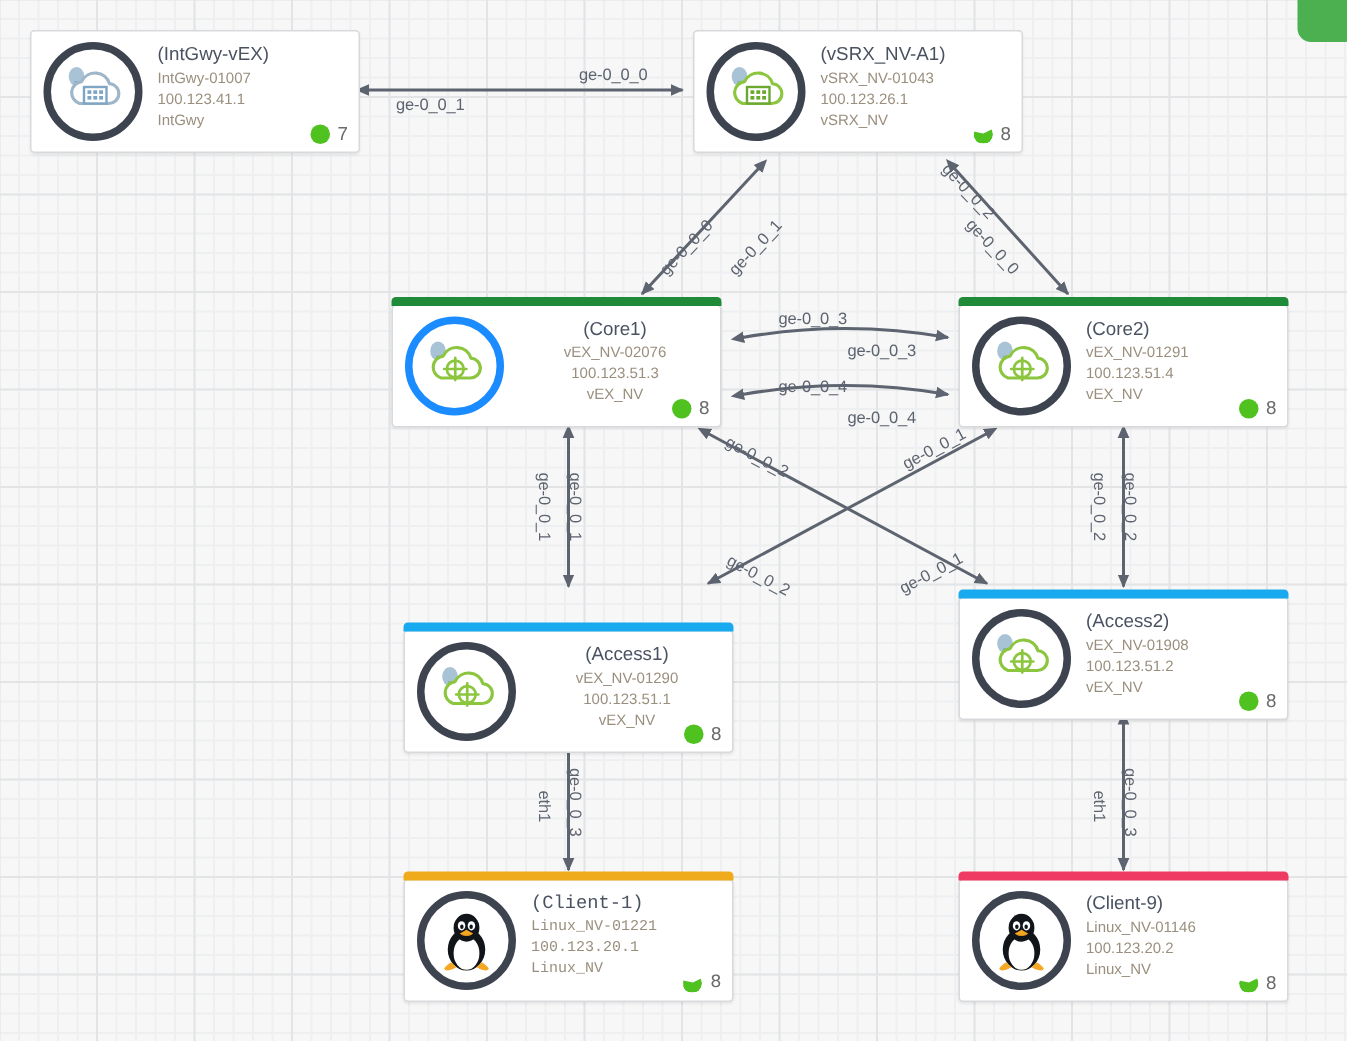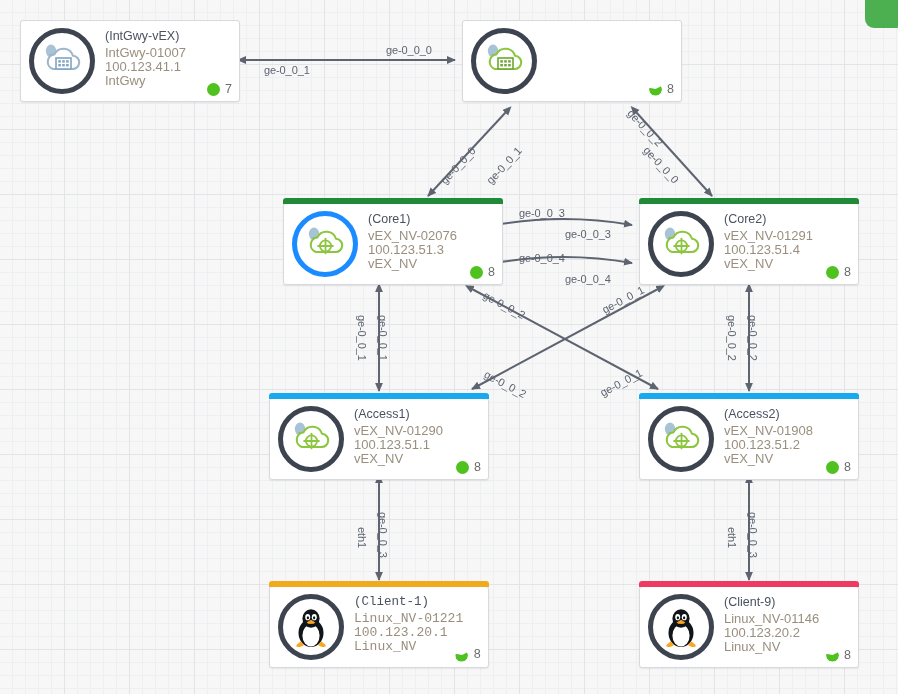--- a/index.html
+++ b/index.html
@@ -96,21 +96,21 @@
     top: 8px;
     right: 6px;
   }
   .node-title {
     font-size: 12.5px;
     color: #4a5261;
     line-height: 15px;
     margin-bottom: 2px;
   }
   .node-line {
-    font-size: 13px;
+    font-size: 10px;
     color: #9a8f7e;
     line-height: 14px;
   }
   .status {
     position: absolute;
     right: 7px;
     bottom: 5px;
     display: flex;
     align-items: center;
     gap: 5px;
@@ -257,26 +257,32 @@
     <g fill="#6ba830">
       <rect x="20.3" y="23.2" width="2.6" height="2.4"></rect>
       <rect x="24.2" y="23.2" width="2.6" height="2.4"></rect>
       <rect x="28.1" y="23.2" width="2.6" height="2.4"></rect>
       <rect x="20.3" y="27" width="2.6" height="2.4"></rect>
       <rect x="24.2" y="27" width="2.6" height="2.4"></rect>
       <rect x="28.1" y="27" width="2.6" height="2.4"></rect>
     </g>
   </svg></div>
     </div>
+    <div class="node-text">
+      <div class="node-title">(vSRX_NV-A1)</div>
+      <div class="node-line">vSRX_NV-01043</div>
+      <div class="node-line">100.123.26.1</div>
+      <div class="node-line">vSRX_NV</div>
+    </div>
     <div class="status">
       <span class="dot partial"></span>
       <span class="status-count">8</span>
     </div>
       </div>
-      <div class="node" style="left: 283px; top: 203px;">
+      <div class="node" style="left: 261px; top: 203px; text-align: center;">
     <div class="topbar" style="background:#1f8a37"></div>
     <div class="icon-wrap">
       <div class="icon-ring selected"></div>
       <div class="icon-glyph">
   <svg viewBox="0 0 48 48" width="48" height="48">
     <g>
       <ellipse cx="13" cy="14" rx="5.2" ry="6.4" fill="#a9c3d6"></ellipse>
       <rect x="11.7" y="17" width="2.6" height="11" fill="#8fa9bd"></rect>
     </g>
     <path d="M15,32 a7.5,7.5 0 0 1 1.4,-14.6 a10,10 0 0 1 18.6,1.4
@@ -324,21 +330,21 @@
       <div class="node-title">(Core2)</div>
       <div class="node-line">vEX_NV-01291</div>
       <div class="node-line">100.123.51.4</div>
       <div class="node-line">vEX_NV</div>
     </div>
     <div class="status">
       <span class="dot"></span>
       <span class="status-count">8</span>
     </div>
       </div>
-      <div class="node" style="left: 269px; top: 398px;">
+      <div class="node" style="left: 269px; top: 420px; text-align: center;">
     <div class="topbar" style="background:#19a9ee"></div>
     <div class="icon-wrap">
       <div class="icon-ring "></div>
       <div class="icon-glyph">
   <svg viewBox="0 0 48 48" width="48" height="48">
     <g>
       <ellipse cx="13" cy="14" rx="5.2" ry="6.4" fill="#a9c3d6"></ellipse>
       <rect x="11.7" y="17" width="2.6" height="11" fill="#8fa9bd"></rect>
     </g>
     <path d="M15,32 a7.5,7.5 0 0 1 1.4,-14.6 a10,10 0 0 1 18.6,1.4

